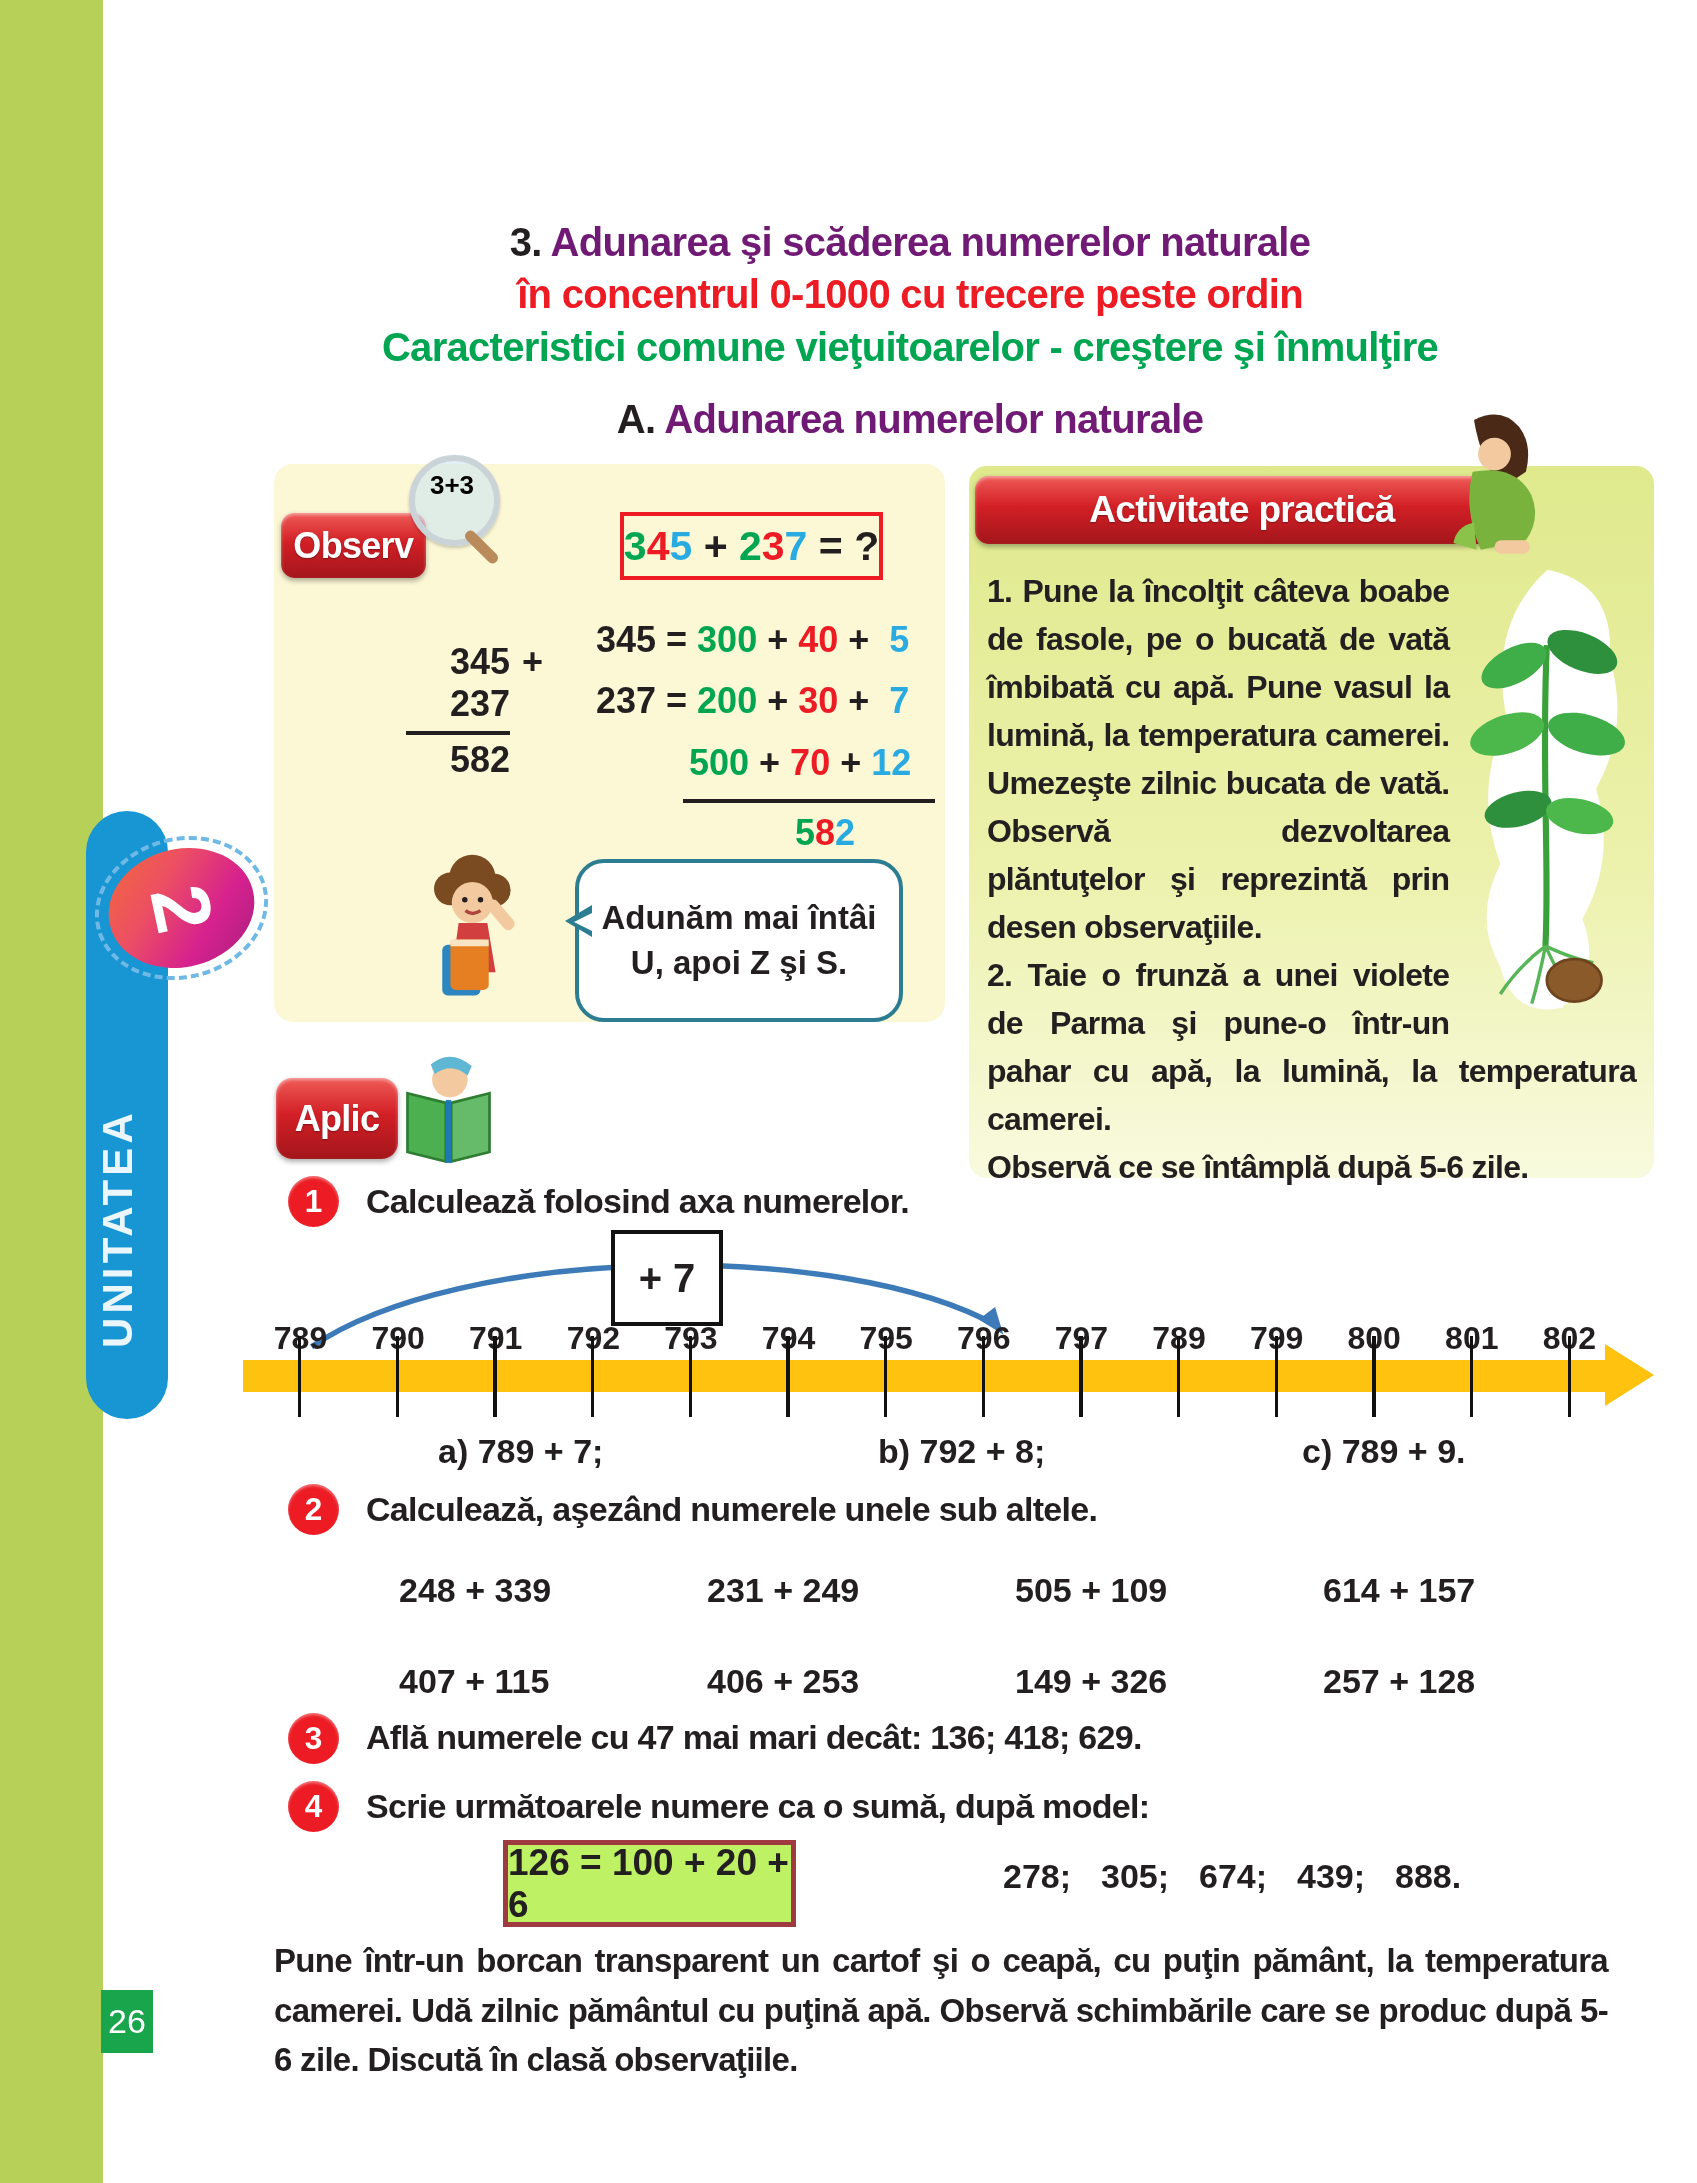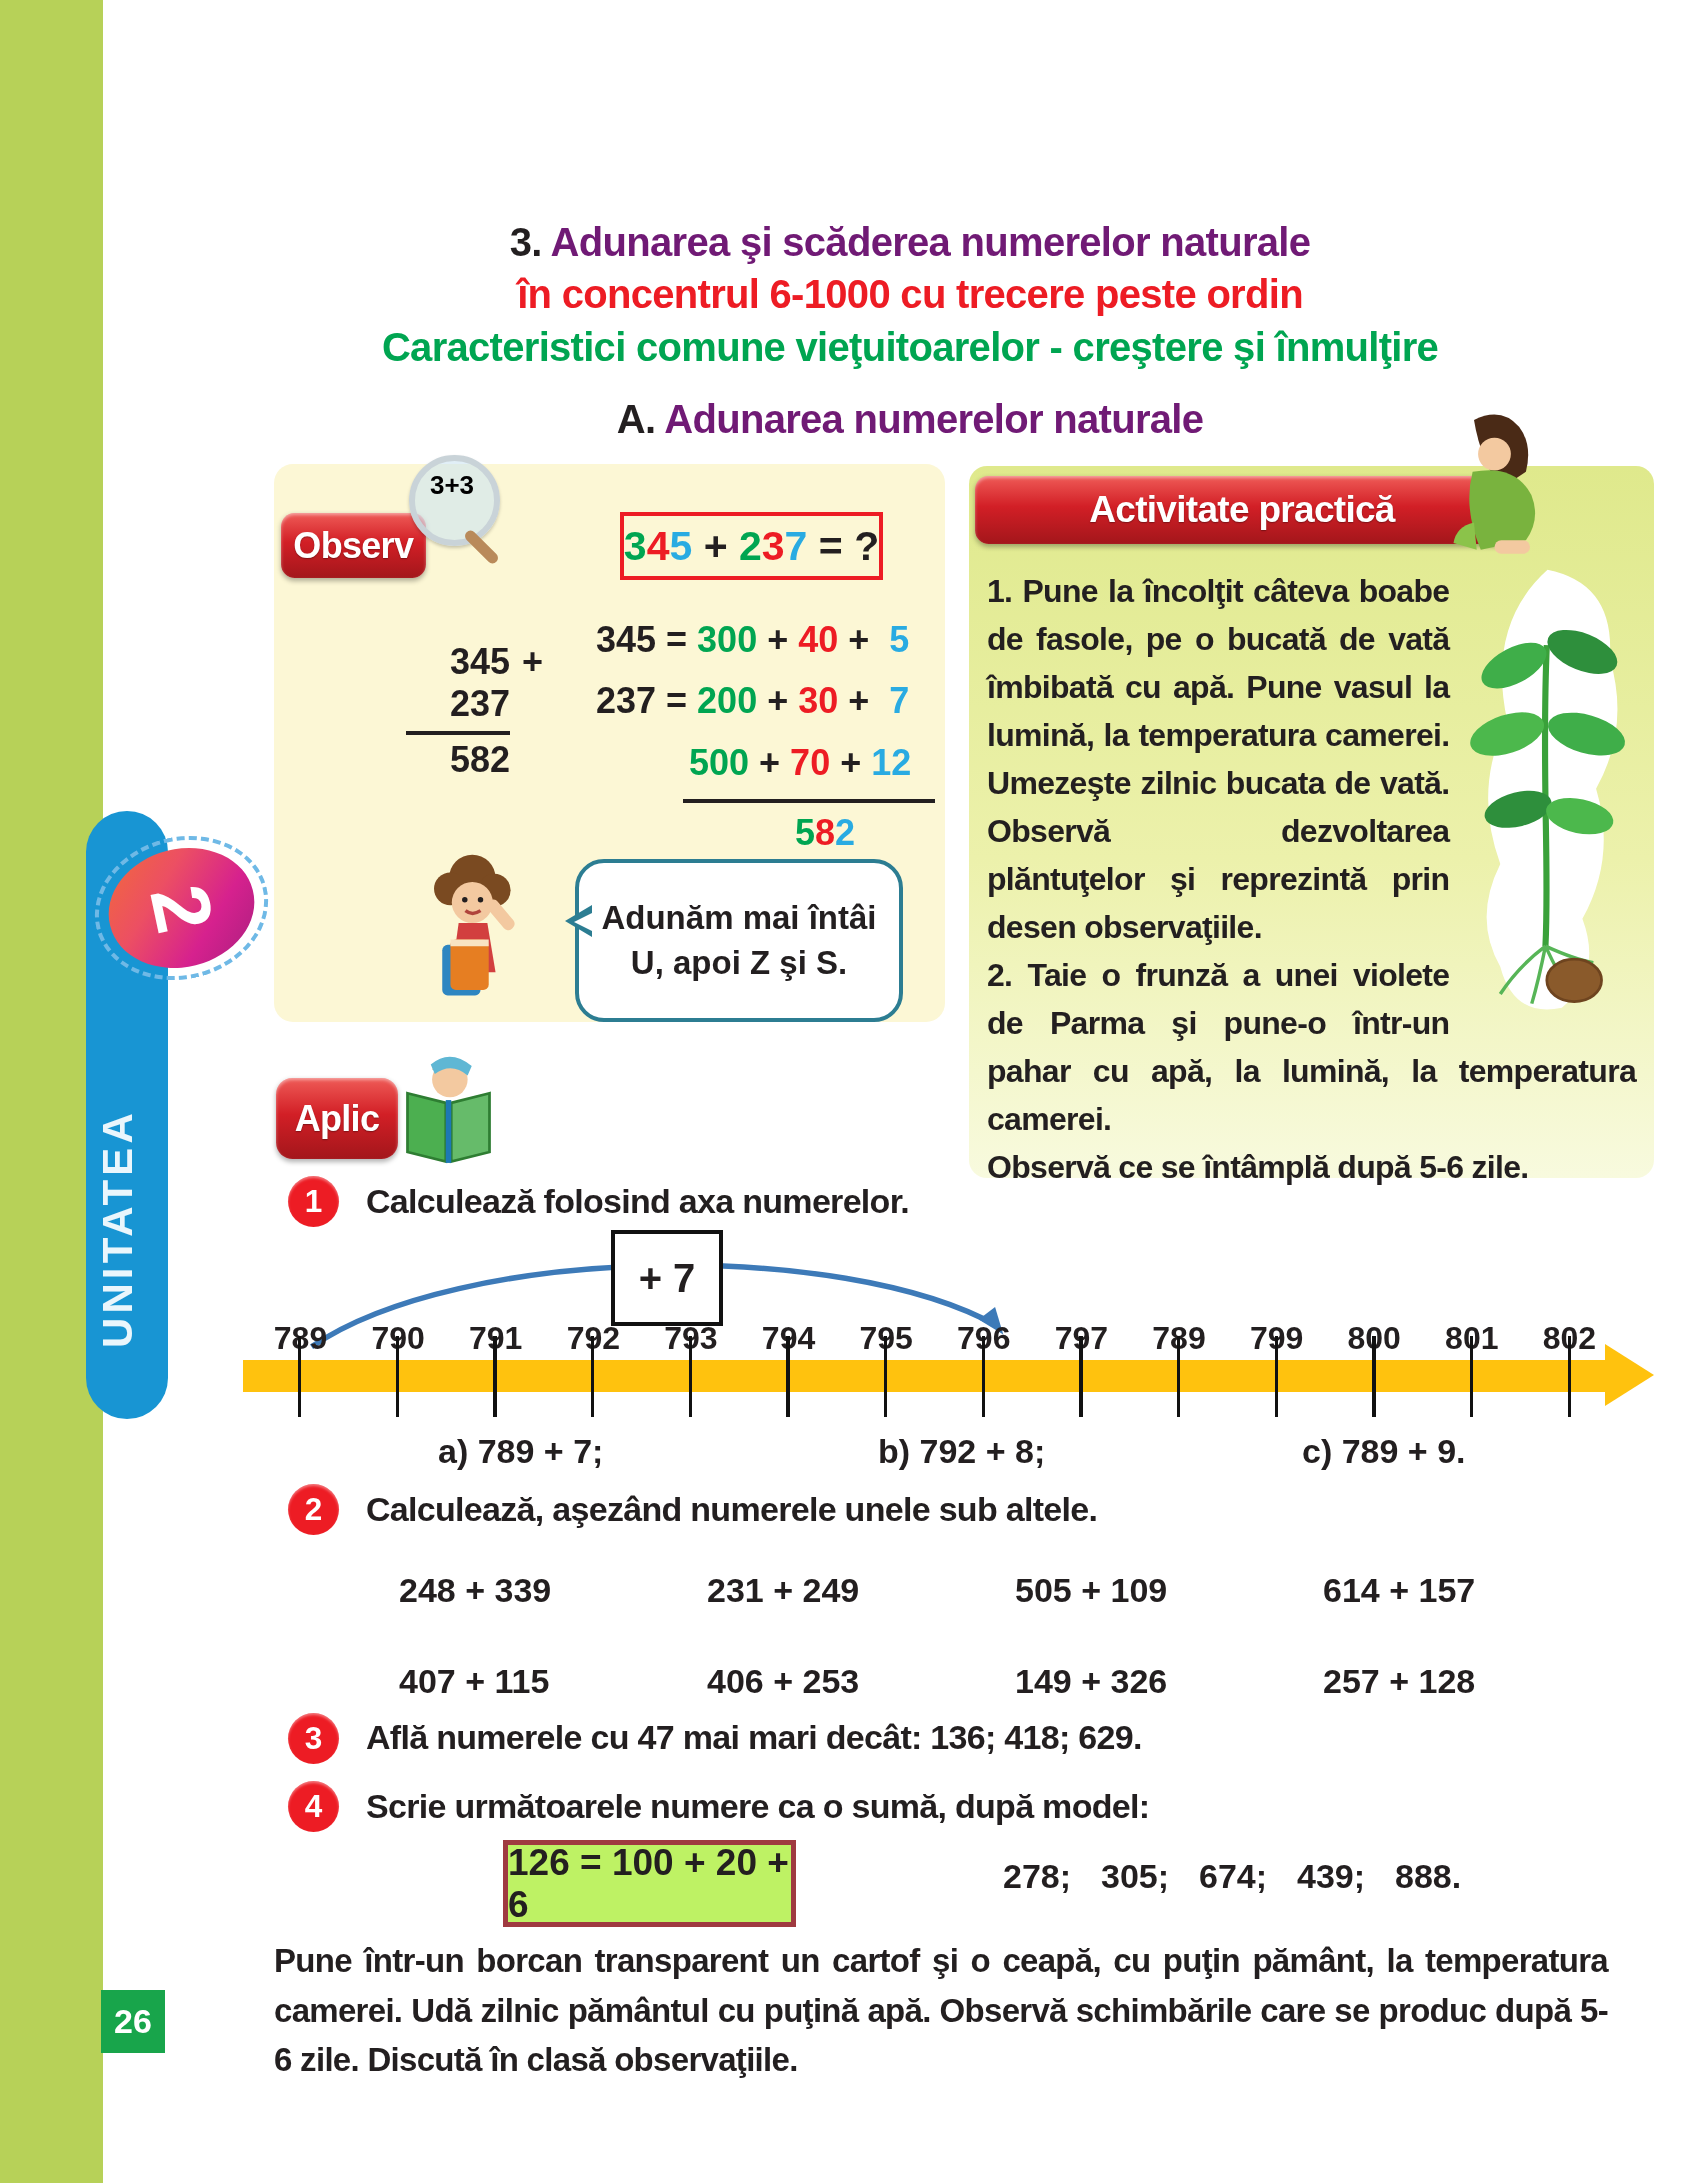--- a/index.html
+++ b/index.html
@@ -12,23 +12,23 @@
             background:#1895d3;border-radius:41px;}
   .badge-ring{position:absolute;left:94px;top:837px;width:167px;height:134px;
               border:4.8px dashed #6fb9e6;border-radius:50%;transform:rotate(-14deg);}
   .badge-inner{position:absolute;left:9.6px;top:8.2px;right:9.6px;bottom:8.2px;border-radius:50%;
                background:linear-gradient(135deg,#f26a3a 0%,#ec4f63 35%,#d6218e 68%,#a81f7e 100%);
                display:flex;align-items:center;justify-content:center;}
   .badge-inner span{color:#fff;font-size:81px;font-weight:bold;transform:rotate(92deg);line-height:1;}
   .unit-label{position:absolute;left:94px;top:1058px;width:66px;height:342px;
               writing-mode:vertical-rl;transform:rotate(180deg);text-align:center;
               color:#eaf6fc;font-size:42px;font-weight:bold;letter-spacing:4.1px;}
-  .page-badge{position:absolute;left:101px;top:1990px;width:64px;height:63px;background:#18a54b;
+  .page-badge{position:absolute;left:101px;top:1990px;width:52px;height:63px;background:#18a54b;
               display:flex;align-items:center;justify-content:center;color:#fff;
-              font-size:34px;font-weight:bold;}
+              font-size:34px;font-weight:normal;}
 
   
   .titles{position:absolute;left:205px;top:0;width:1410px;text-align:center;font-weight:bold;}
   .t1{position:absolute;left:0;top:220px;width:100%;font-size:40px;letter-spacing:-0.7px;}
   .t2{position:absolute;left:0;top:272px;width:100%;font-size:40px;color:#ed1c24;letter-spacing:-0.7px;}
   .t3{position:absolute;left:0;top:325px;width:100%;font-size:40px;color:#00a551;letter-spacing:-0.7px;}
   .t4{position:absolute;left:0;top:397px;width:100%;font-size:40px;letter-spacing:-0.7px;}
   .red{color:#701a75;}.black{color:#231f20;}
 
   
@@ -129,21 +129,21 @@
   <div class="badge-ring">
     <div class="badge-inner">
       <span>2</span>
     </div>
   </div>
   <div class="unit-label">UNITATEA</div>
   <div class="page-badge">26</div>
 
   <div class="titles">
     <div class="t1"><span class="black">3.</span><span class="red"> Adunarea şi scăderea numerelor naturale</span></div>
-    <div class="t2">în concentrul 6-1000 cu trecere peste ordin</div>
+    <div class="t2">în concentrul 0-1000 cu trecere peste ordin</div>
     <div class="t3">Caracteristici comune vieţuitoarelor - creştere şi înmulţire</div>
     <div class="t4"><span class="black">A.</span><span class="red"> Adunarea numerelor naturale</span></div>
   </div>
 
   <div class="observe">
     <div class="rbtn observ-btn">Observ</div>
     <div class="magnifier"></div>
     <div class="mag-handle"></div>
     <div class="mag-text">3+3</div>
 

